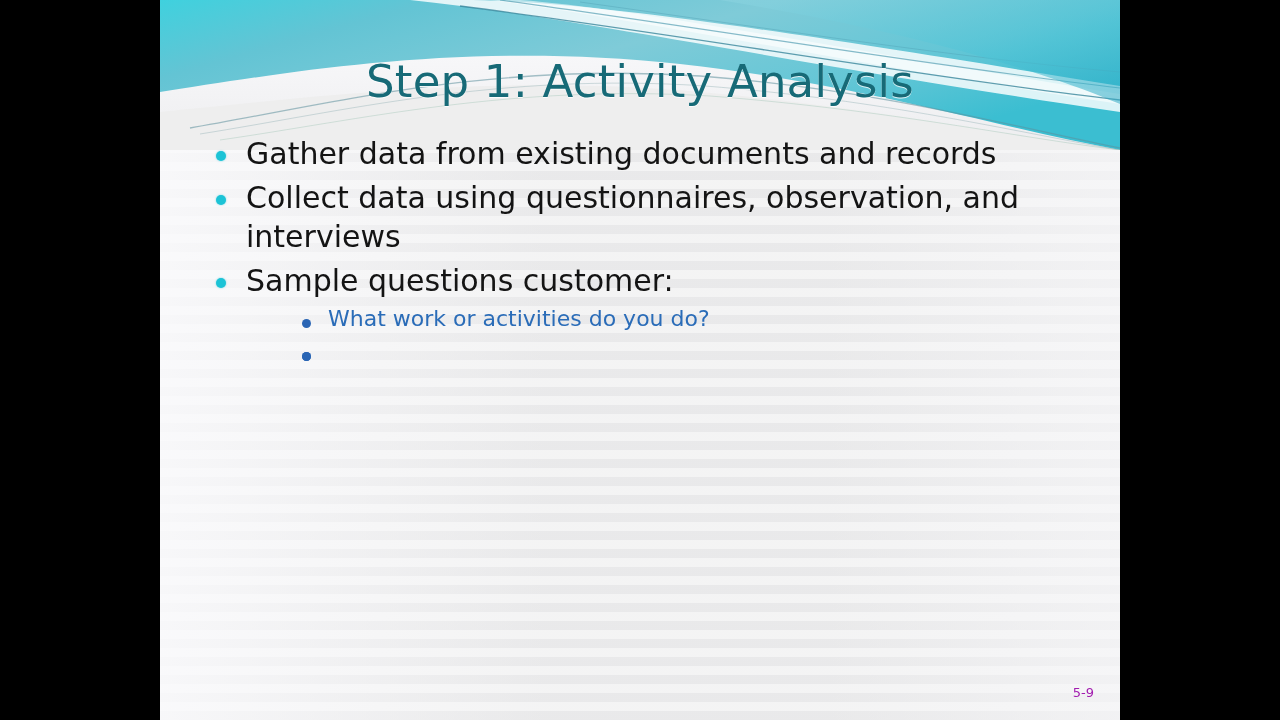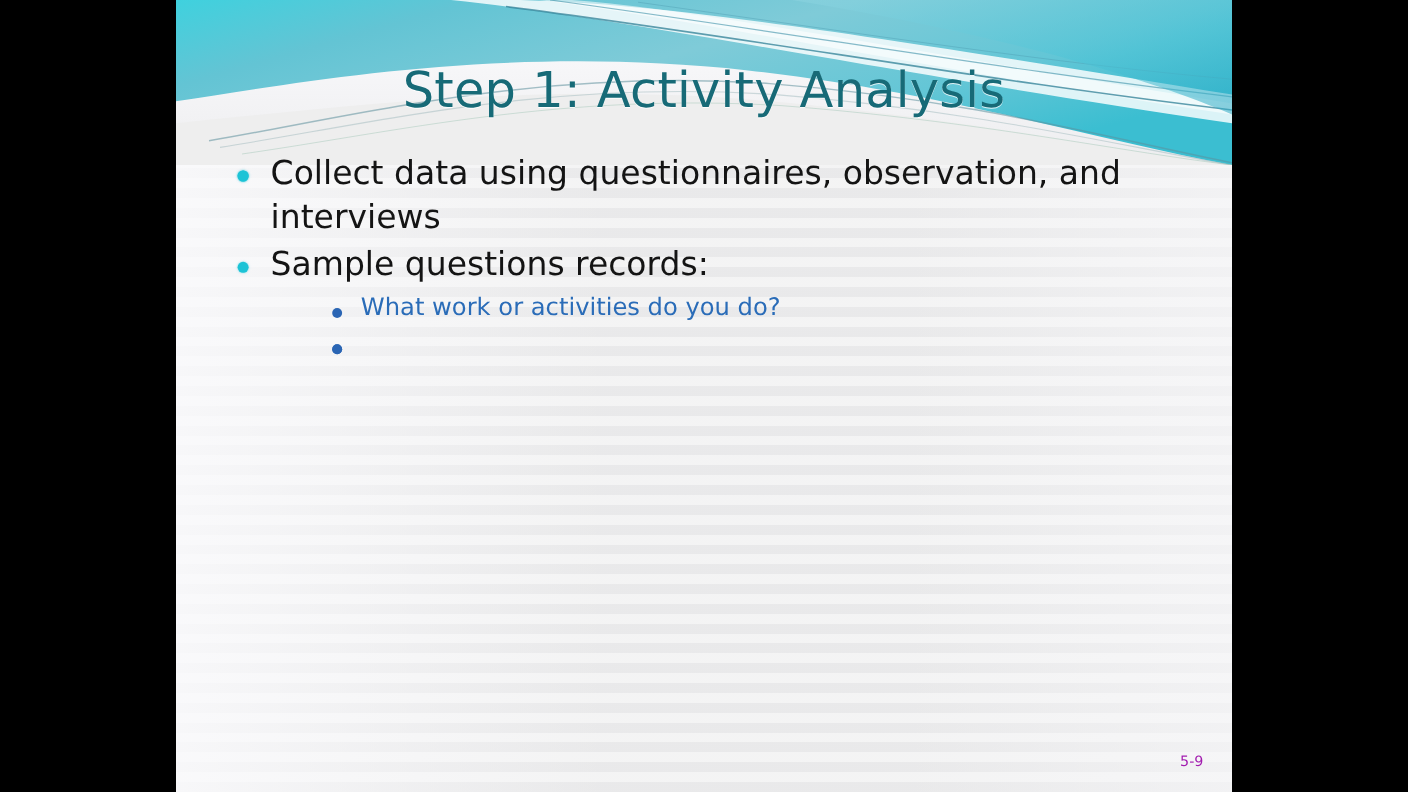--- a/index.html
+++ b/index.html
@@ -214,30 +214,31 @@
       </svg>
     </div>
 
     <div id="title">Step 1: Activity Analysis</div>
 
     <div id="body-list">
       <ul class="lvl1">
 
         <li class="l1">
           <span class="dot1"></span>
+          <span>Gather data from existing documents and records</span>
         </li>
 
         <li class="l1">
           <span class="dot1"></span>
           <span>Collect data using questionnaires, observation, and interviews</span>
         </li>
 
         <li class="l1">
           <span class="dot1"></span>
-          <span>Sample questions records:</span>
+          <span>Sample questions customer:</span>
 
           <div class="l2wrap">
             <ul class="lvl2">
 
               <li class="l2">
                 <span class="dot2"></span>
                 <span>What work or activities do you do?</span>
               </li>
 
 

